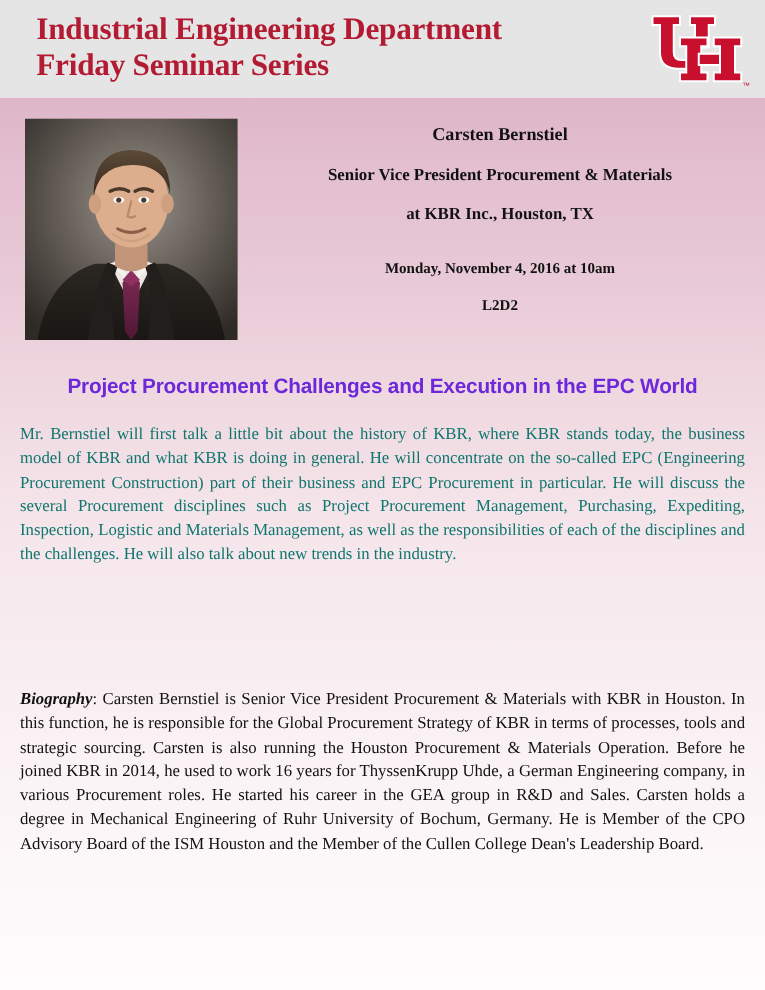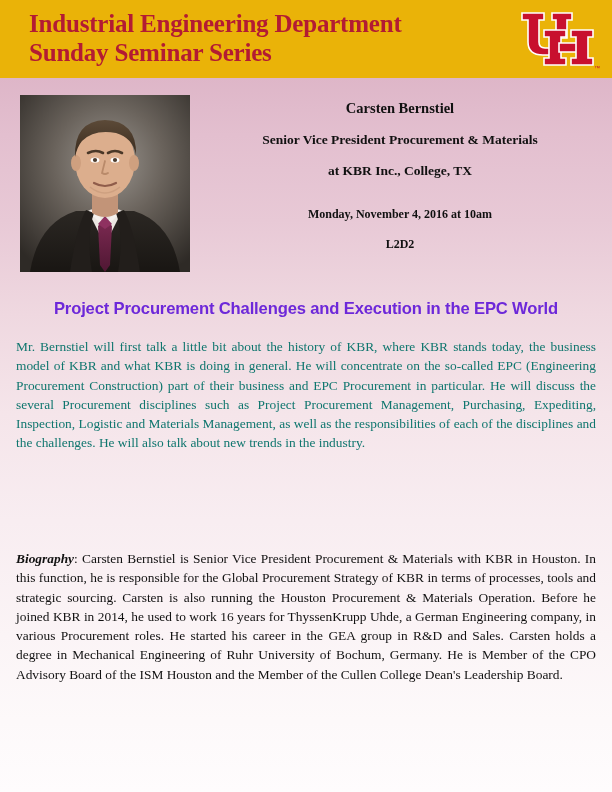--- a/index.html
+++ b/index.html
@@ -21,21 +21,21 @@
     box-sizing: border-box;
   }
 
   
   .header {
     position: absolute;
     left: 0;
     top: 0;
     width: 612px;
     height: 78px;
-    background: #eab308;
+    background: #e5e5e5;
     z-index: 5;
   }
   .header-title {
     position: absolute;
     left: 29px;
     top: 9px;
     width: 470px;
     color: #B31B33;
     font-family: "Liberation Serif", serif;
     font-weight: bold;
@@ -193,21 +193,21 @@
   }
 </style>
 </head>
 <body>
 
 <div class="page">
 
   <div class="header">
     <div class="header-title">
       <span class="line">Industrial Engineering Department</span>
-      <span class="line">Sunday Seminar Series</span>
+      <span class="line">Friday Seminar Series</span>
     </div>
 
     <div class="uh-logo">
       <svg viewBox="0 0 86 64" xmlns="http://www.w3.org/2000/svg">
 
         <g fill="#C8102E" stroke="#FFFFFF" stroke-width="1.6">
 
           <path d="M8 5 L30 5 L30 12 L25 12 L25 34 Q25 40 31 40 L40 40 L40 47 L29 47
                    Q14 47 14 34 L14 12 L8 12 Z"></path>
 
@@ -288,21 +288,21 @@
 
         <path d="M74 88 Q85 94 96 88" stroke="#8f5c4a" stroke-width="2.2" fill="none" stroke-linecap="round"></path>
 
         <path d="M70 92 Q85 104 100 92" stroke="#c79a7b" stroke-width="1.4" fill="none" opacity="0.7"></path>
       </svg>
     </div>
 
     <div class="speaker-block">
       <div class="speaker-name">Carsten Bernstiel</div>
       <div class="speaker-title">Senior Vice President Procurement &amp; Materials</div>
-      <div class="speaker-affil">at KBR Inc., College, TX</div>
+      <div class="speaker-affil">at KBR Inc., Houston, TX</div>
       <div class="event-date">Monday, November 4, 2016 at 10am</div>
       <div class="event-room">L2D2</div>
     </div>
 
     <div class="talk-title">Project Procurement Challenges and Execution in the EPC World</div>
 
     <div class="abstract">Mr. Bernstiel will first talk a little bit about the history of KBR, where KBR stands today, the business model of KBR and what KBR is doing in general. He will concentrate on the so-called EPC (Engineering Procurement Construction) part of their business and EPC Procurement in particular. He will discuss the several Procurement disciplines such as Project Procurement Management, Purchasing, Expediting, Inspection, Logistic and Materials Management, as well as the responsibilities of each of the disciplines and the challenges. He will also talk about new trends in the industry.</div>
 
     <div class="biography">
       <span class="bio-label">Biography</span><span>: </span><span>Carsten Bernstiel is Senior Vice President Procurement &amp; Materials with KBR in Houston. In this function, he is responsible for the Global Procurement Strategy of KBR in terms of processes, tools and strategic sourcing. Carsten is also running the Houston Procurement &amp; Materials Operation. Before he joined KBR in 2014, he used to work 16 years for ThyssenKrupp Uhde, a German Engineering company, in various Procurement roles. He started his career in the GEA group in R&amp;D and Sales. Carsten holds a degree in Mechanical Engineering of Ruhr University of Bochum, Germany. He is Member of the CPO Advisory Board of the ISM Houston and the Member of the Cullen College Dean's Leadership Board.</span>

